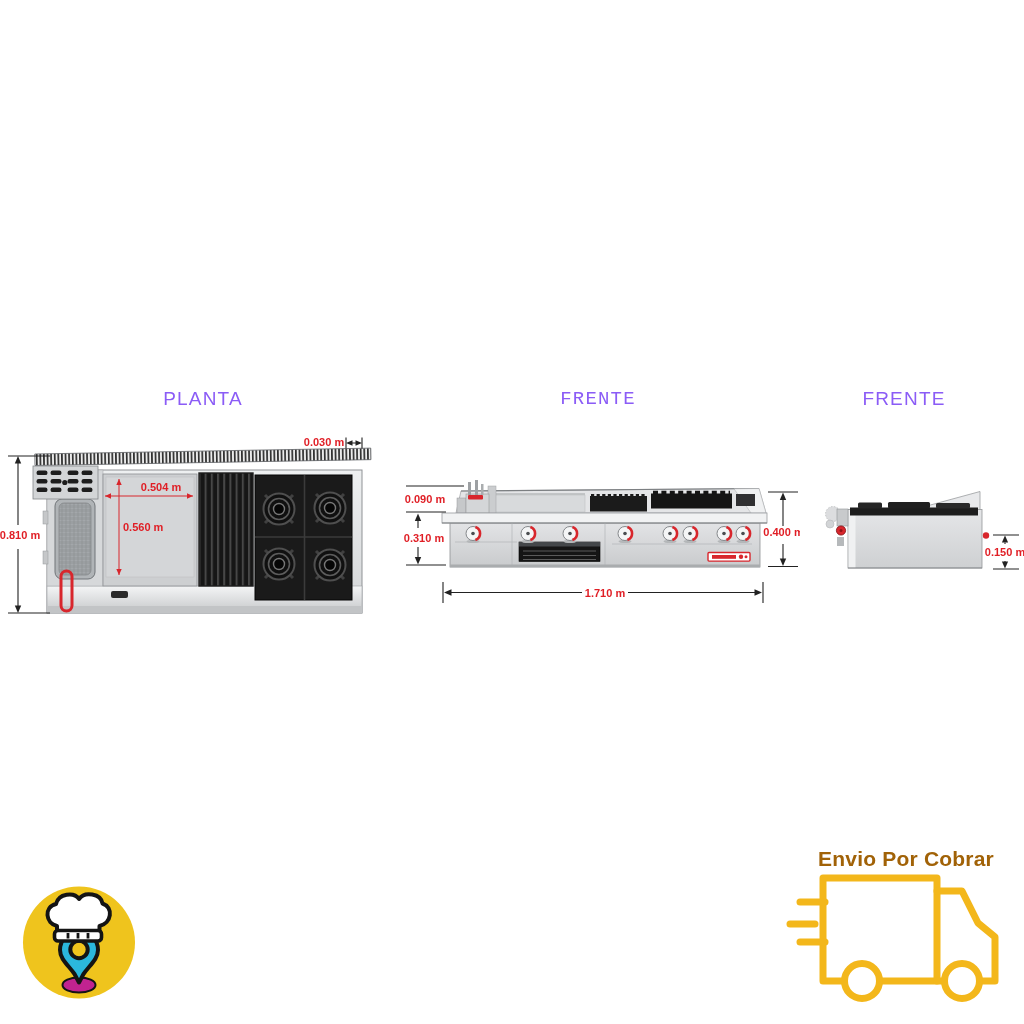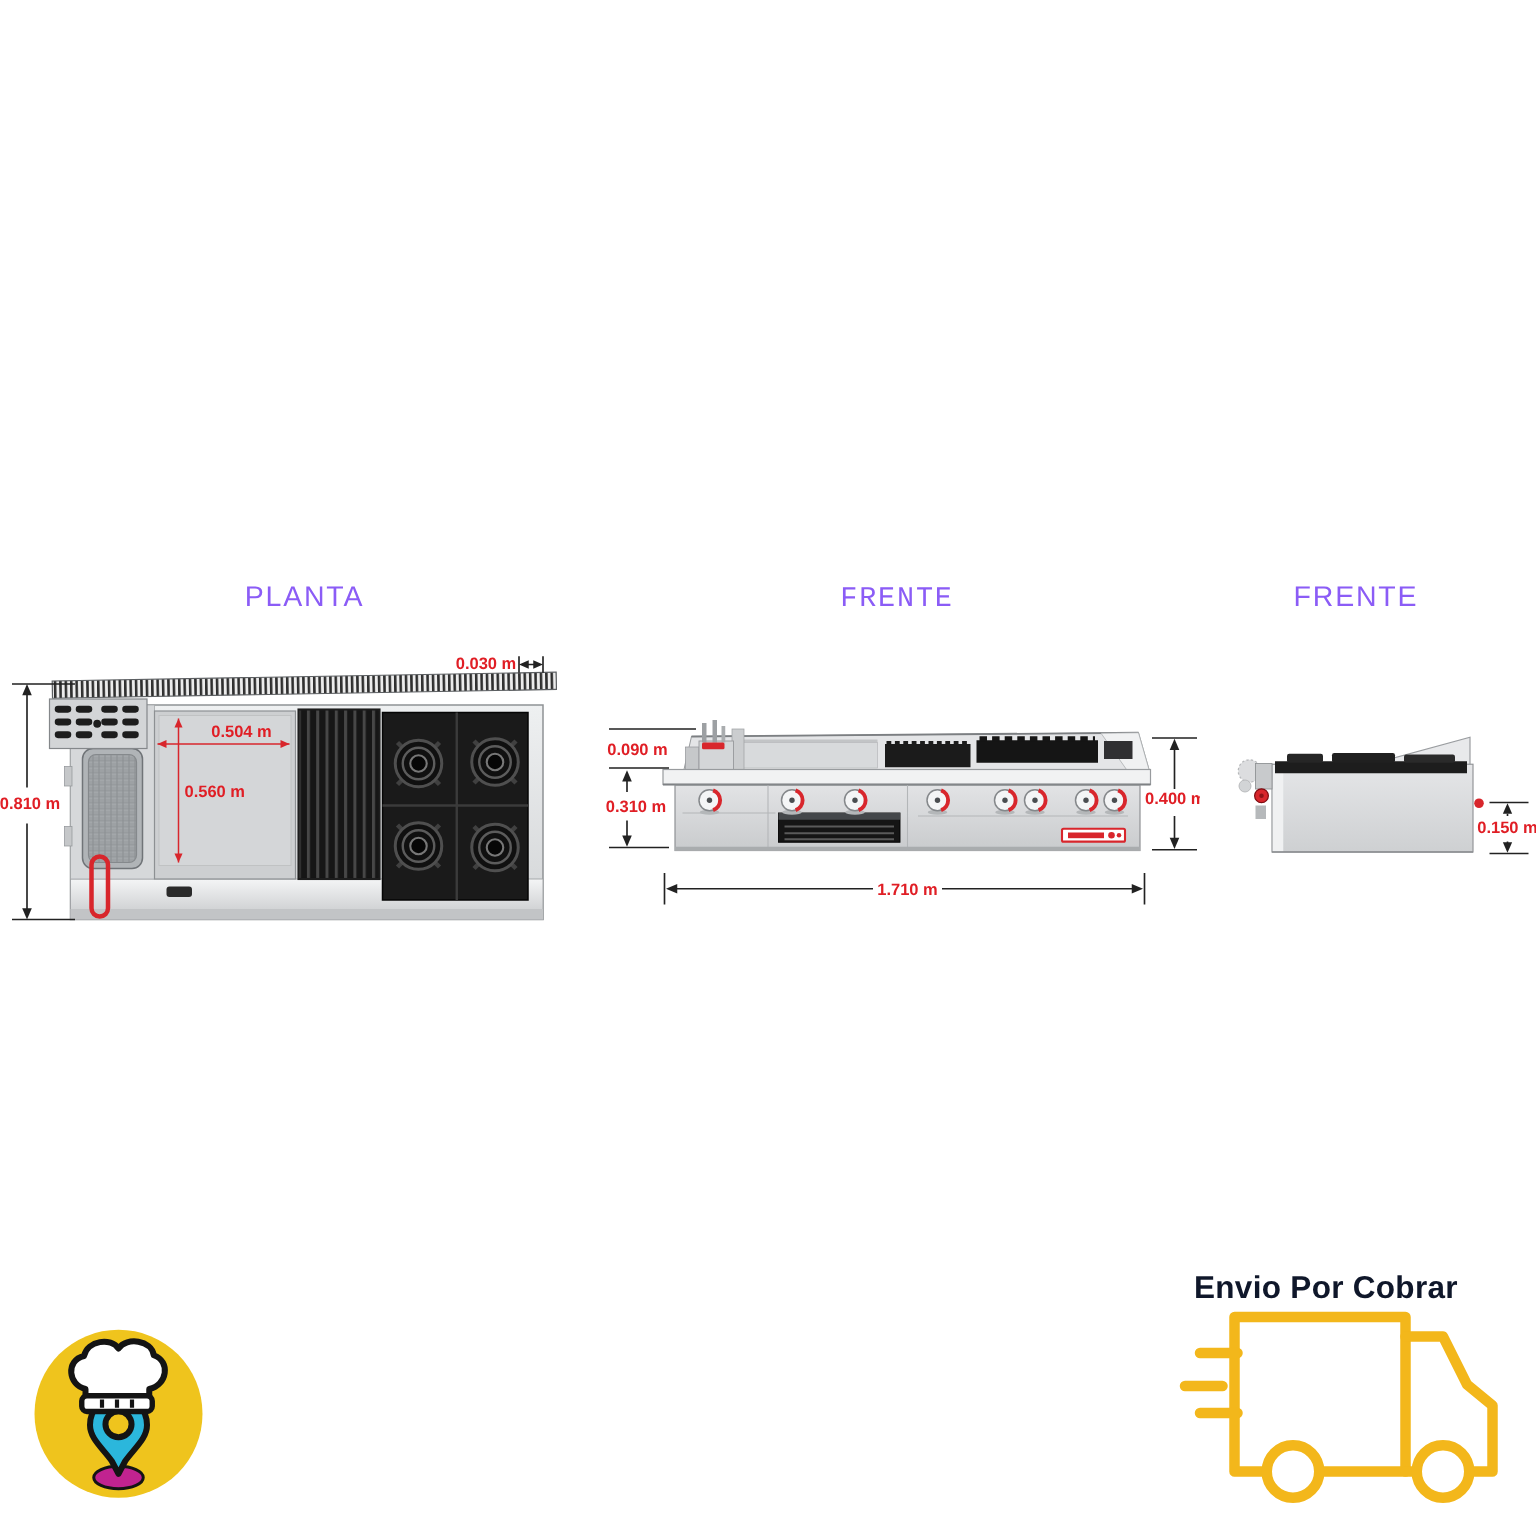--- a/index.html
+++ b/index.html
@@ -9,22 +9,22 @@
        letter-spacing:1.2px;color:#8b5cf6;}
   #planta-title{left:118px;top:388px;}
   #frente-title{left:513px;top:388px;font-family:Liberation Mono, monospace;}
   #lateral-title{left:819px;top:388px;}
   svg.view{position:absolute;}
   #planta-svg{left:0;top:425px;}
   #frente-svg{left:400px;top:425px;}
   #lateral-svg{left:818px;top:425px;}
   #logo-svg{left:22px;top:886px;}
   #truck-svg{left:786px;top:873px;}
-  .shipping-label{position:absolute;left:796px;top:847px;width:220px;
-       font-weight:bold;font-size:21px;color:#0f172a;letter-spacing:0.2px;}
+  .shipping-label{position:absolute;left:796px;top:847px;width:220px;text-align:center;
+       font-weight:bold;font-size:21px;color:#a16207;letter-spacing:0.2px;}
   text.dim{font-family:"Liberation Sans",sans-serif;font-weight:700;font-size:11px;
        fill:#E01E25;}
   .dline{stroke:#222;stroke-width:1.1;fill:none;}
   .darrow{fill:#222;stroke:none;}
   .rline{stroke:#D8262C;stroke-width:1;fill:none;}
   .rarrow{fill:#D8262C;stroke:none;}
 </style>
 </head>
 <body>
 

